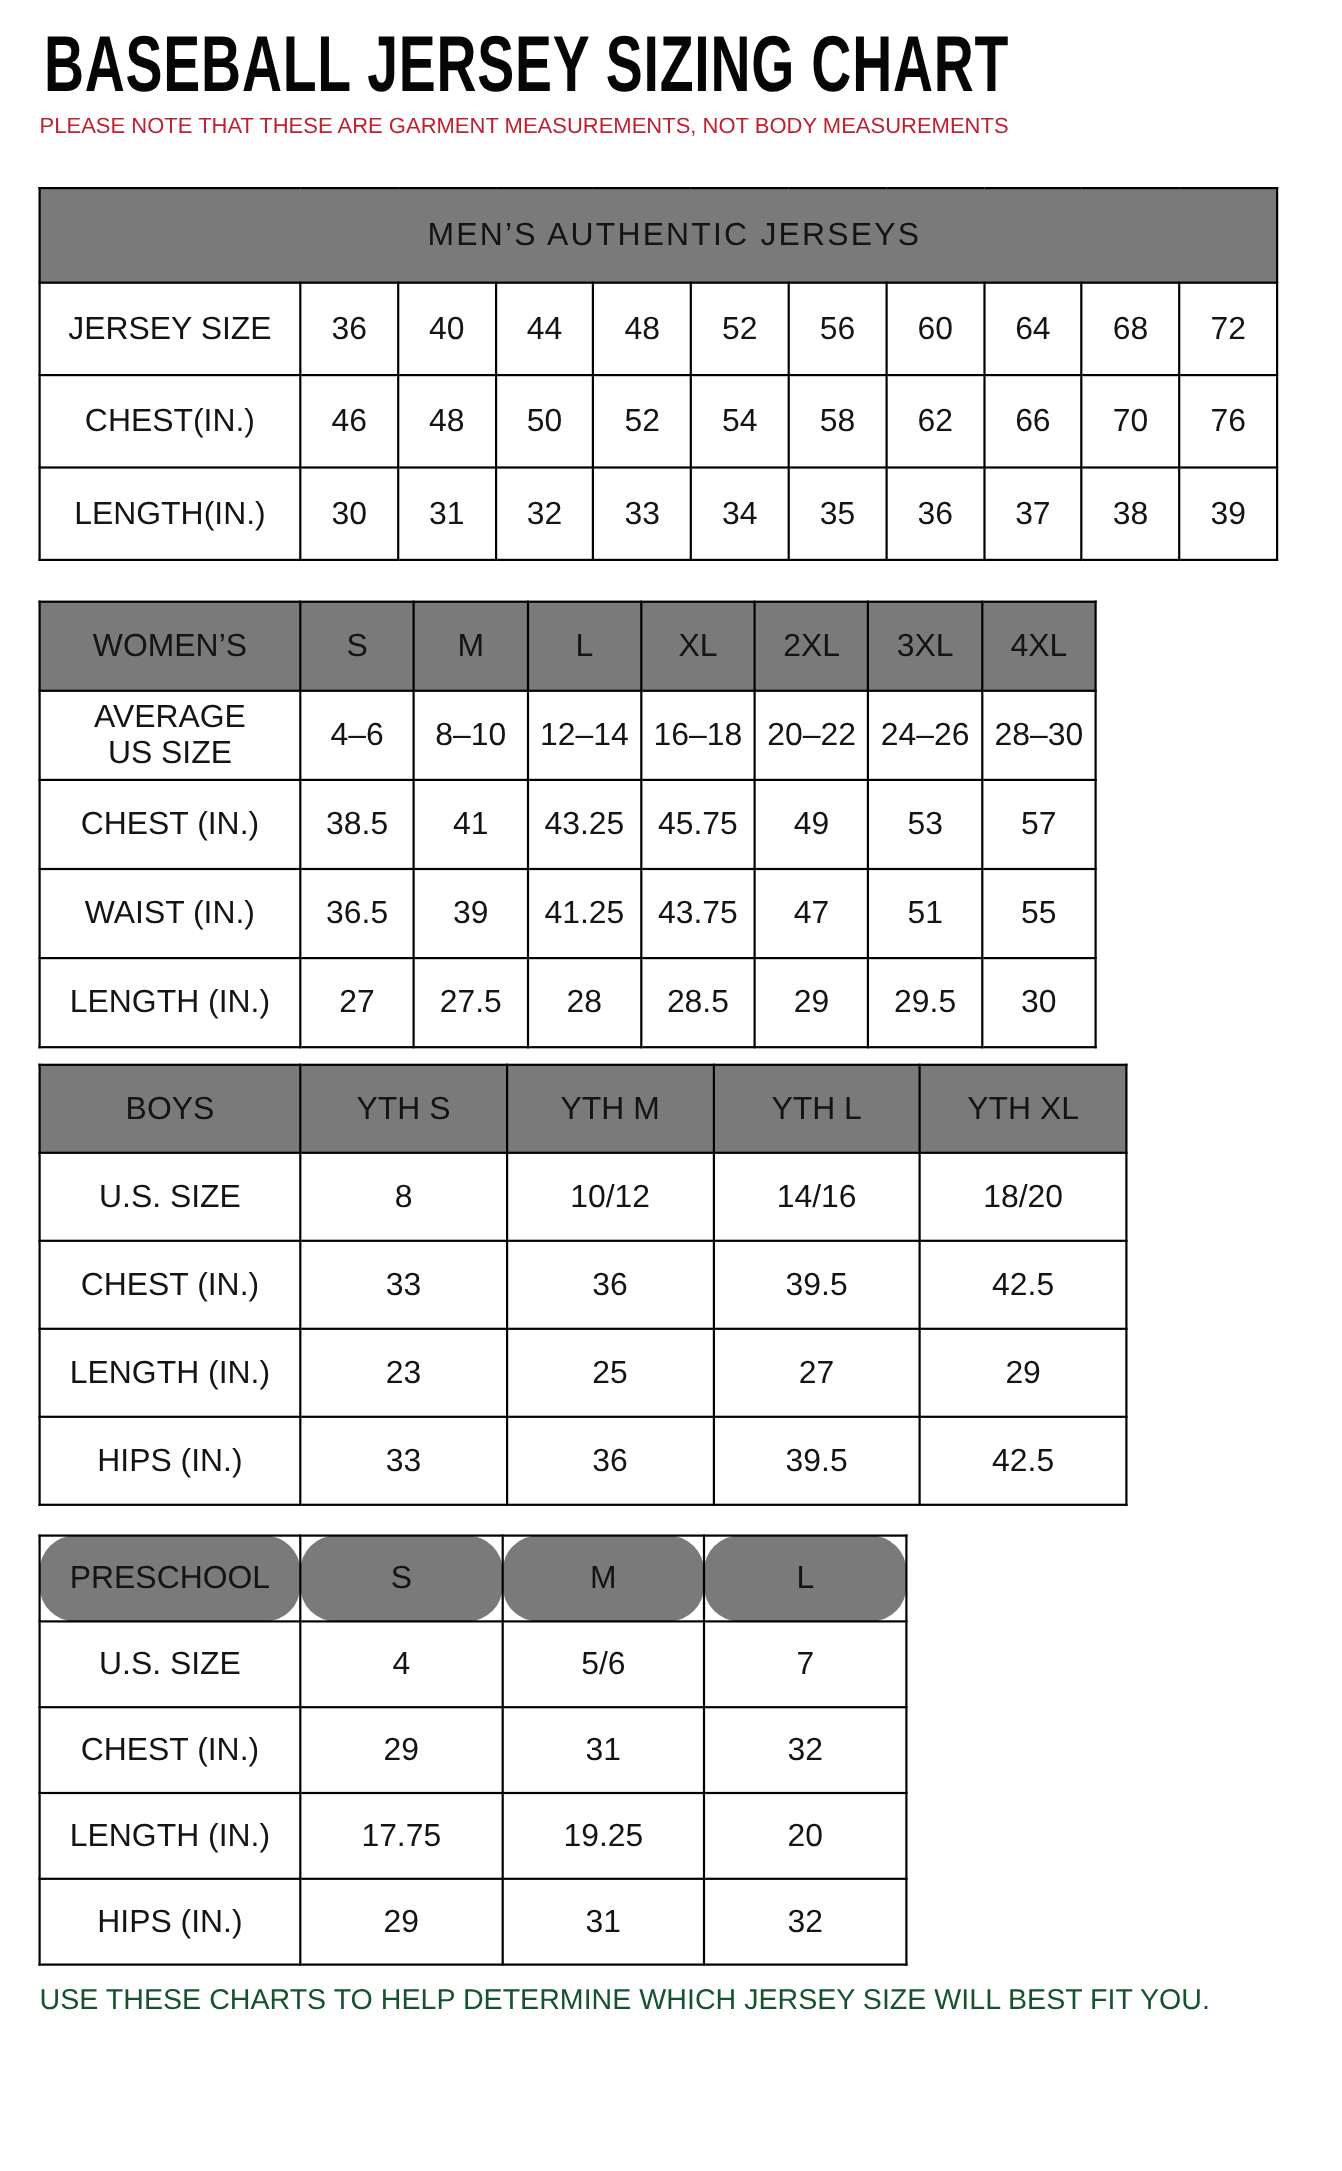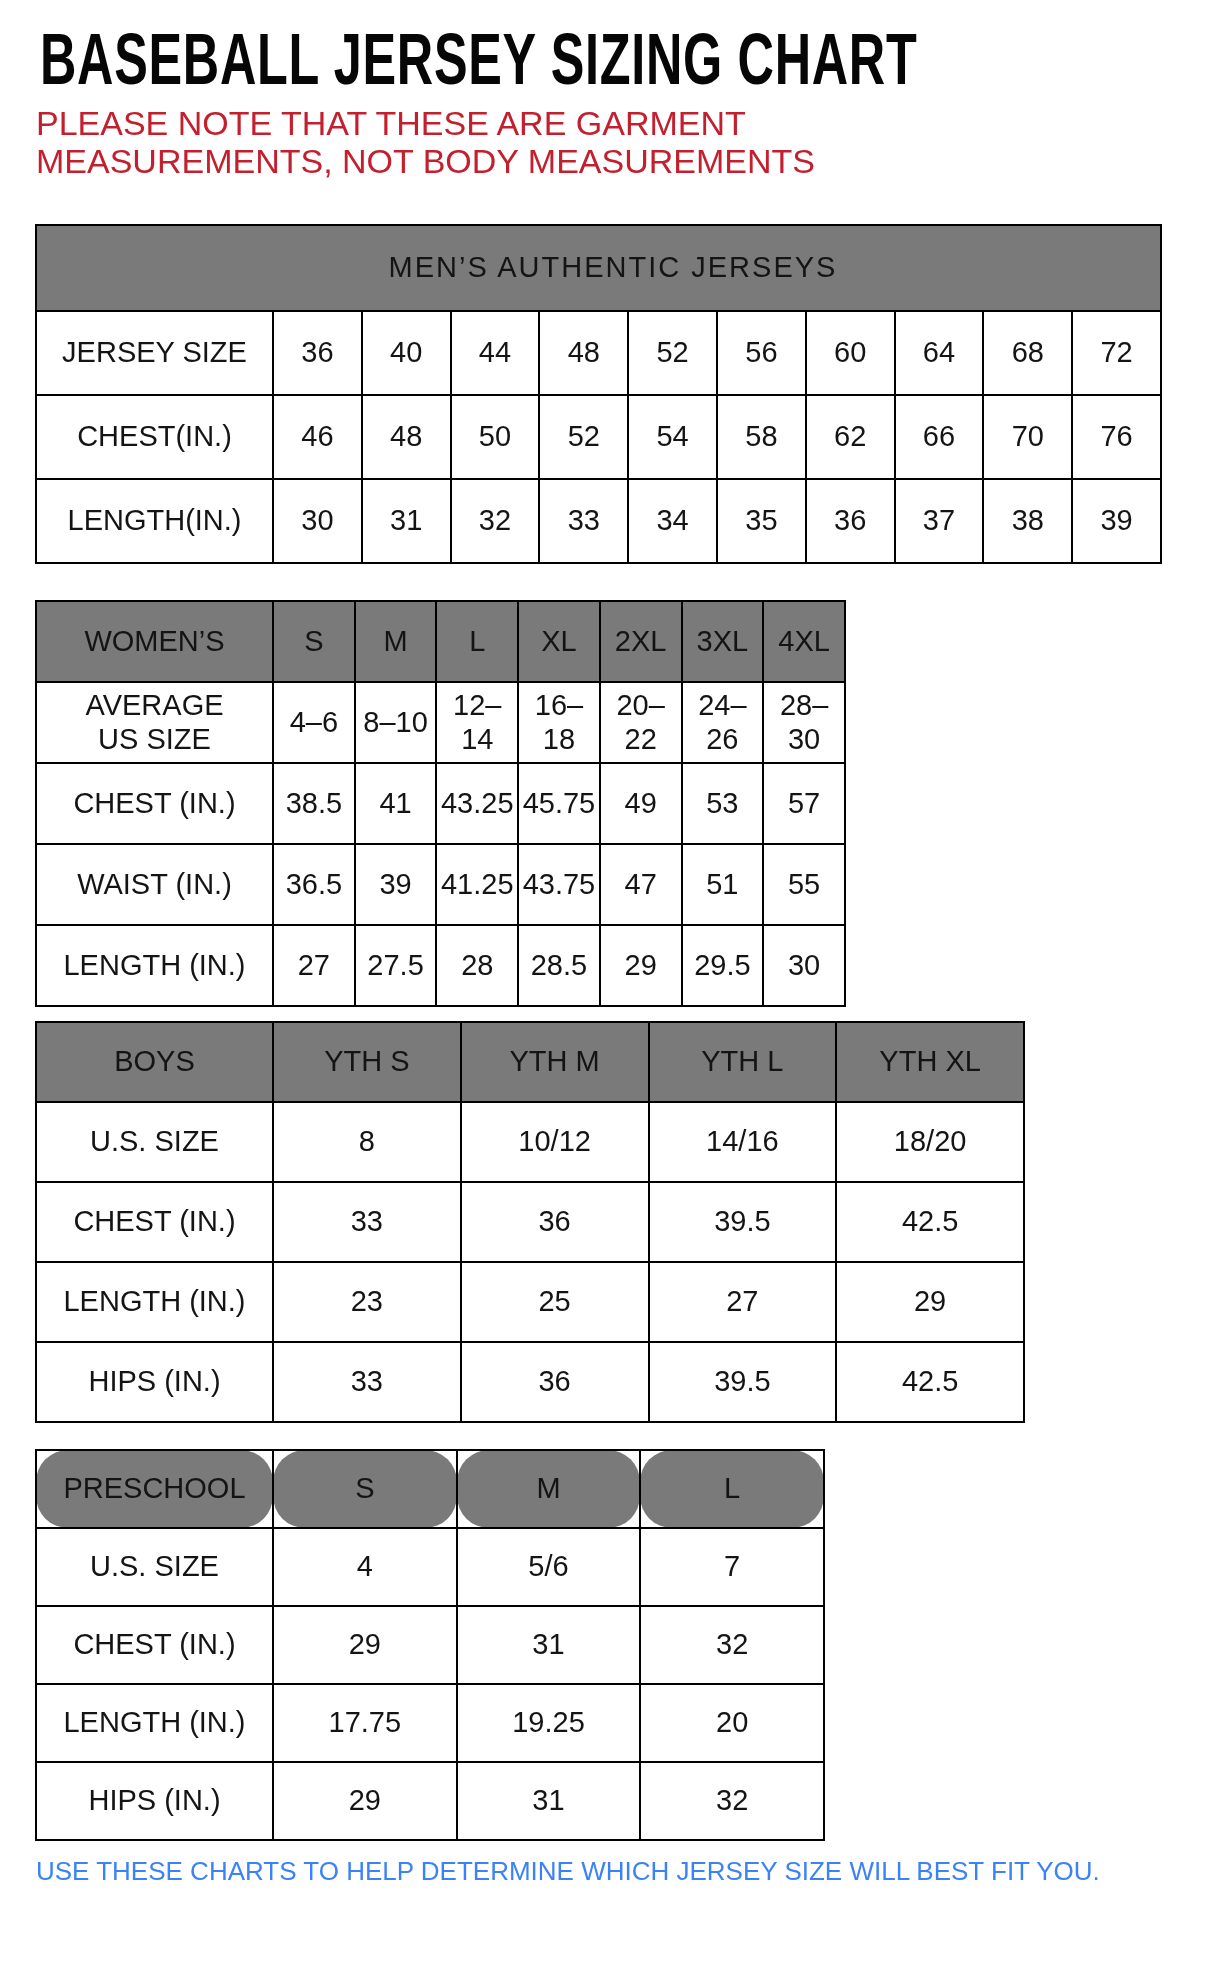--- a/index.html
+++ b/index.html
@@ -7,43 +7,43 @@
     width:1220px;height:1974px;background:#ffffff;overflow:hidden;
     font-family:"Liberation Sans","DejaVu Sans",sans-serif;color:#141414;
   }
   .title-wrap{margin:22px 0 0 40px;height:76px;}
   .title{
     display:inline-block;font-size:72px;font-weight:700;line-height:1.04;
     letter-spacing:1px;white-space:nowrap;color:#060606;
     transform:scaleX(0.70);transform-origin:left top;
   }
   .note{
-    margin:6px 0 0 36px;width:905px;font-size:34px;line-height:1.12;
+    margin:6px 0 0 36px;width:905px;font-size:20px;line-height:1.12;
     color:#C2202E;font-weight:400;
   }
   .footer{
-    margin:16px 0 0 36px;font-size:26px;line-height:1.1;color:#3b82f6;white-space:nowrap;
+    margin:16px 0 0 36px;font-size:26px;line-height:1.1;color:#14532d;white-space:nowrap;
   }
   table.tbl{border-collapse:collapse;table-layout:fixed;margin-left:35px;}
   table.tbl td{
     border:2px solid #000;text-align:center;vertical-align:middle;
     font-size:29px;padding:0;white-space:pre-line;line-height:1.15;color:#141414;
   }
   td.banner{
     background:#7A7A7A;color:#ffffff;font-size:38px;letter-spacing:2px;
     border:none;height:84px;white-space:nowrap;
   }
   td.ghead{
     background:#7A7A7A;color:#ffffff;font-size:30px;
     border-bottom:3px solid #000;
   }
   #mens{width:1127px;margin-top:44px;}
   #mens td{height:82px;}
   #mens td.banner{height:84px;padding-left:29px;}
-  #womens{width:811px;margin-top:36px;}
+  #womens{width:962px;margin-top:36px;}
   #womens td{height:79px;}
   #boys{width:990px;margin-top:14px;}
   #boys td{height:78px;}
   #preschool{width:790px;margin-top:26px;}
   #preschool td{height:76px;border-radius:32px;}
 </style>
 </head>
 <body>
 
 <div class="title-wrap">

